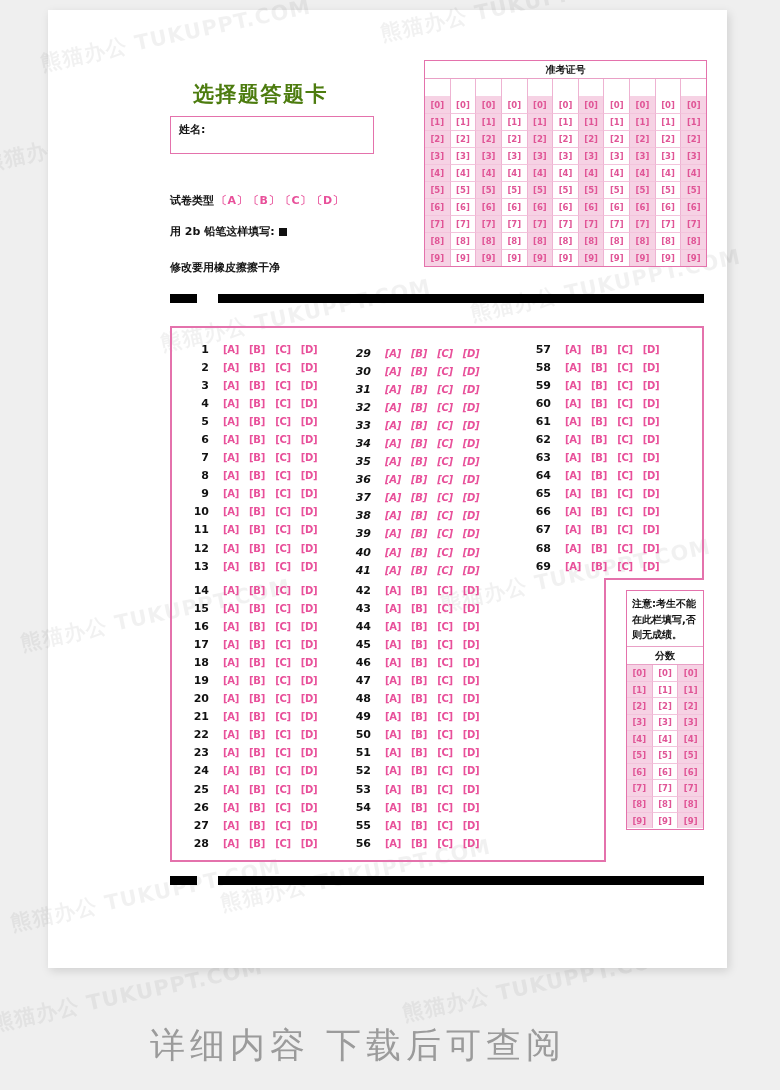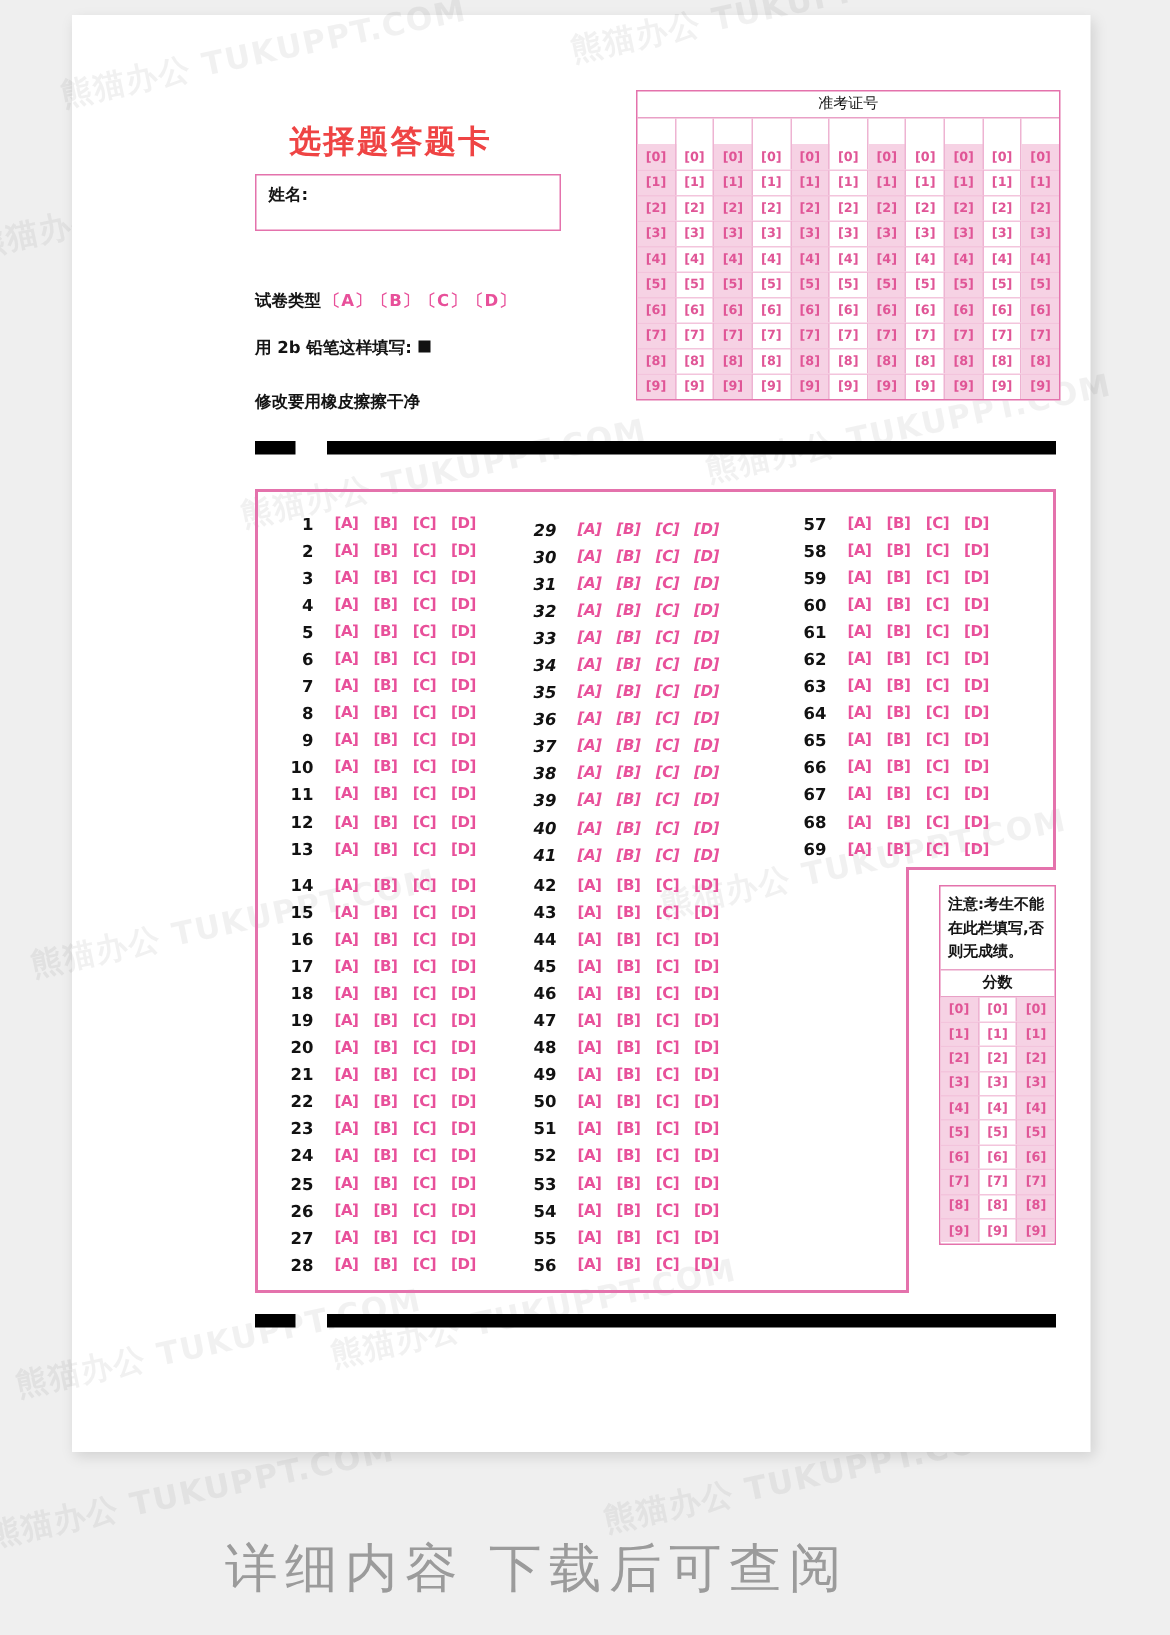--- a/index.html
+++ b/index.html
@@ -28,21 +28,21 @@
     pointer-events:none;
     letter-spacing:1px;
     user-select:none;
   }
   .wm-page{font-size:21px;}
   .wm-bg{color:rgba(120,120,120,0.10);font-size:21px;}
 
   
   #title{
     position:absolute;left:145px;top:70px;
-    font-size:21px;font-weight:bold;color:#ef4444;
+    font-size:21px;font-weight:bold;color:#4d7c0f;
     letter-spacing:1.5px;
     font-family:"DejaVu Sans",sans-serif;
   }
   #name-box{
     position:absolute;left:122px;top:106px;
     width:204px;height:38px;
     border:1.6px solid #e472ac;
     box-sizing:border-box;
   }
   #name-label{
@@ -68,21 +68,21 @@
   
   #exam-grid{
     position:absolute;left:376px;top:50px;
     width:283px;
     border:1.6px solid #e472ac;
     box-sizing:border-box;
     background:#fff;
   }
   #exam-grid-title{
     height:17px;line-height:17px;text-align:center;
-    font-size:10px;font-weight:normal;color:#141414;
+    font-size:10px;font-weight:bold;color:#141414;
     border-bottom:1px solid #e9a0c6;
     font-family:"DejaVu Sans",sans-serif;
   }
   .egrow{display:flex;height:17px;}
   .egrow.blank{height:17px;}
   .egcell{
     flex:1 1 0;height:100%;
     border-right:1px solid #eeb3d2;
     box-sizing:border-box;
     display:flex;align-items:center;justify-content:center;

